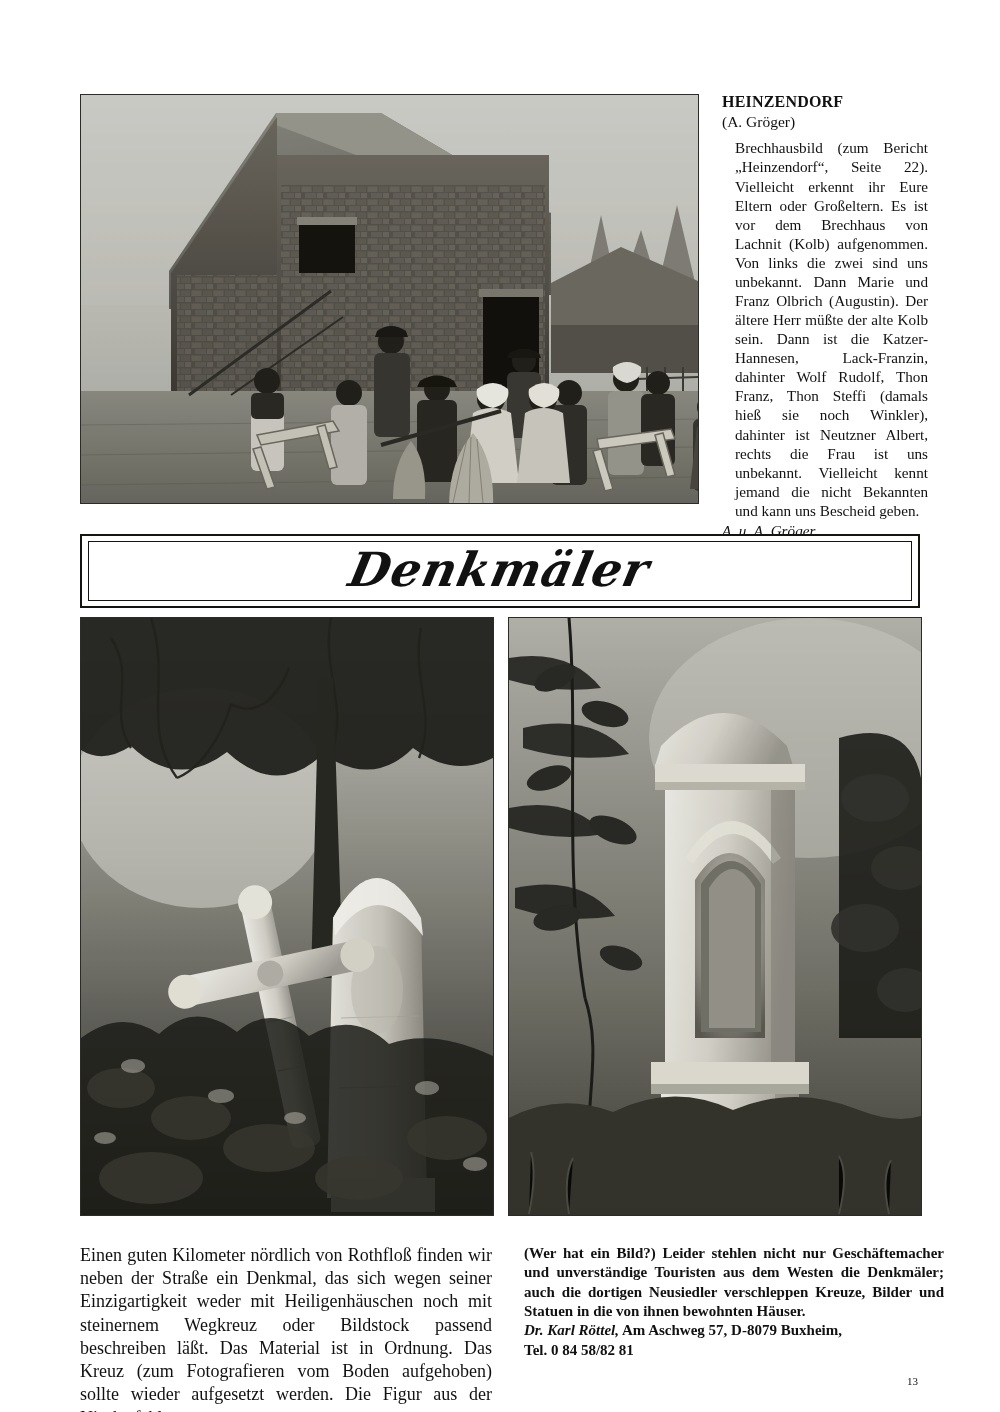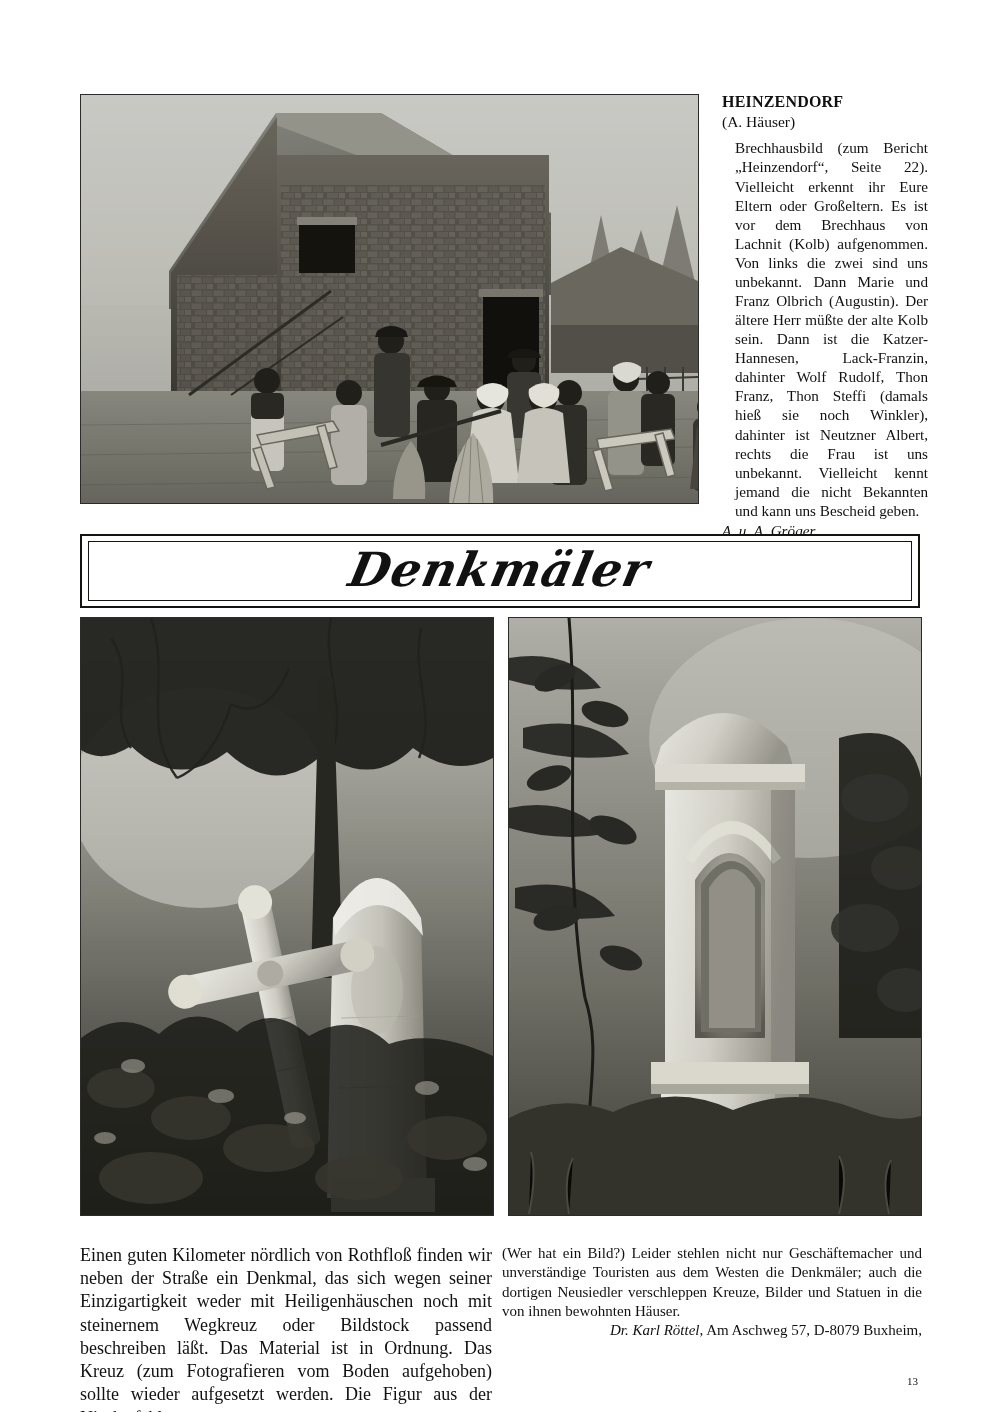--- a/index.html
+++ b/index.html
@@ -129,30 +129,31 @@
     position: absolute;
     left: 80px;
     top: 1244px;
     width: 412px;
     font-size: 18px;
     line-height: 1.29;
     text-align: justify;
   }
   .col-right {
     position: absolute;
-    left: 502px;
+    left: 524px;
     top: 1244px;
     width: 420px;
     font-size: 15px;
     line-height: 1.29;
     text-align: justify;
+    font-weight: bold;
   }
   .col-right .addr-name { font-style: italic; }
   .col-right p, .col-left p { margin: 0; }
-  .no-justify { text-align: right; }
+  .no-justify { text-align: left; }
 
   .page-number {
     position: absolute;
     right: 82px;
     top: 1375px;
     font-size: 11px;
   }
 
   
   svg.art { display: block; width: 100%; height: 100%; }
@@ -325,21 +326,21 @@
 
         <line x1="300" y1="350" x2="420" y2="316" stroke="#2d2b26" stroke-width="4"></line>
       </g>
 
       <rect x="0" y="0" width="617" height="408" fill="#000" opacity="0.04"></rect>
     </svg>
   </div>
 
   <div class="top-text">
     <div class="top-head">HEINZENDORF</div>
-    <div class="top-sub">(A. Häuser)</div>
+    <div class="top-sub">(A. Gröger)</div>
     <div class="top-body">Brechhausbild (zum Bericht „Heinzendorf“, Seite 22). Vielleicht erkennt ihr Eure Eltern oder Großeltern. Es ist vor dem Brechhaus von Lachnit (Kolb) aufgenommen. Von links die zwei sind uns unbekannt. Dann Marie und Franz Olbrich (Augustin). Der ältere Herr müßte der alte Kolb sein. Dann ist die Katzer-Hannesen, Lack-Franzin, dahinter Wolf Rudolf, Thon Franz, Thon Steffi (damals hieß sie noch Winkler), dahinter ist Neutzner Albert, rechts die Frau ist uns unbekannt. Vielleicht kennt jemand die nicht Bekannten und kann uns Bescheid geben.</div>
     <div class="signature">A. u. A. Gröger</div>
   </div>
 
   <div class="banner">
     <div class="banner-inner"></div>
     <div class="banner-title"><span>Denkmäler</span></div>
   </div>
 
   <div class="photo-left">
@@ -518,17 +519,18 @@
     </svg>
   </div>
 
   <div class="col-left">
     <p>Einen guten Kilometer nördlich von Rothfloß finden wir neben der Straße ein Denkmal, das sich wegen seiner Einzigartigkeit weder mit Heiligenhäuschen noch mit steinernem Wegkreuz oder Bildstock passend beschreiben läßt. Das Material ist in Ordnung. Das Kreuz (zum Fotografieren vom Boden aufgehoben) sollte wieder aufgesetzt werden. Die Figur aus der Nische fehlt.</p>
   </div>
 
   <div class="col-right">
     <p>(Wer hat ein Bild?) Leider stehlen nicht nur Geschäftemacher und unverständige Touristen aus dem Westen die Denkmäler; auch die dortigen Neusiedler verschleppen Kreuze, Bilder und Statuen in die von ihnen bewohnten Häuser.</p>
     <p class="no-justify"><span class="addr-name">Dr. Karl Röttel,</span><span> Am Aschweg 57, D-8079 Buxheim,</span></p>
+    <p class="no-justify">Tel. 0 84 58/82 81</p>
   </div>
 
   <div class="page-number">13</div>
 
 </div>
 
 </body></html>

